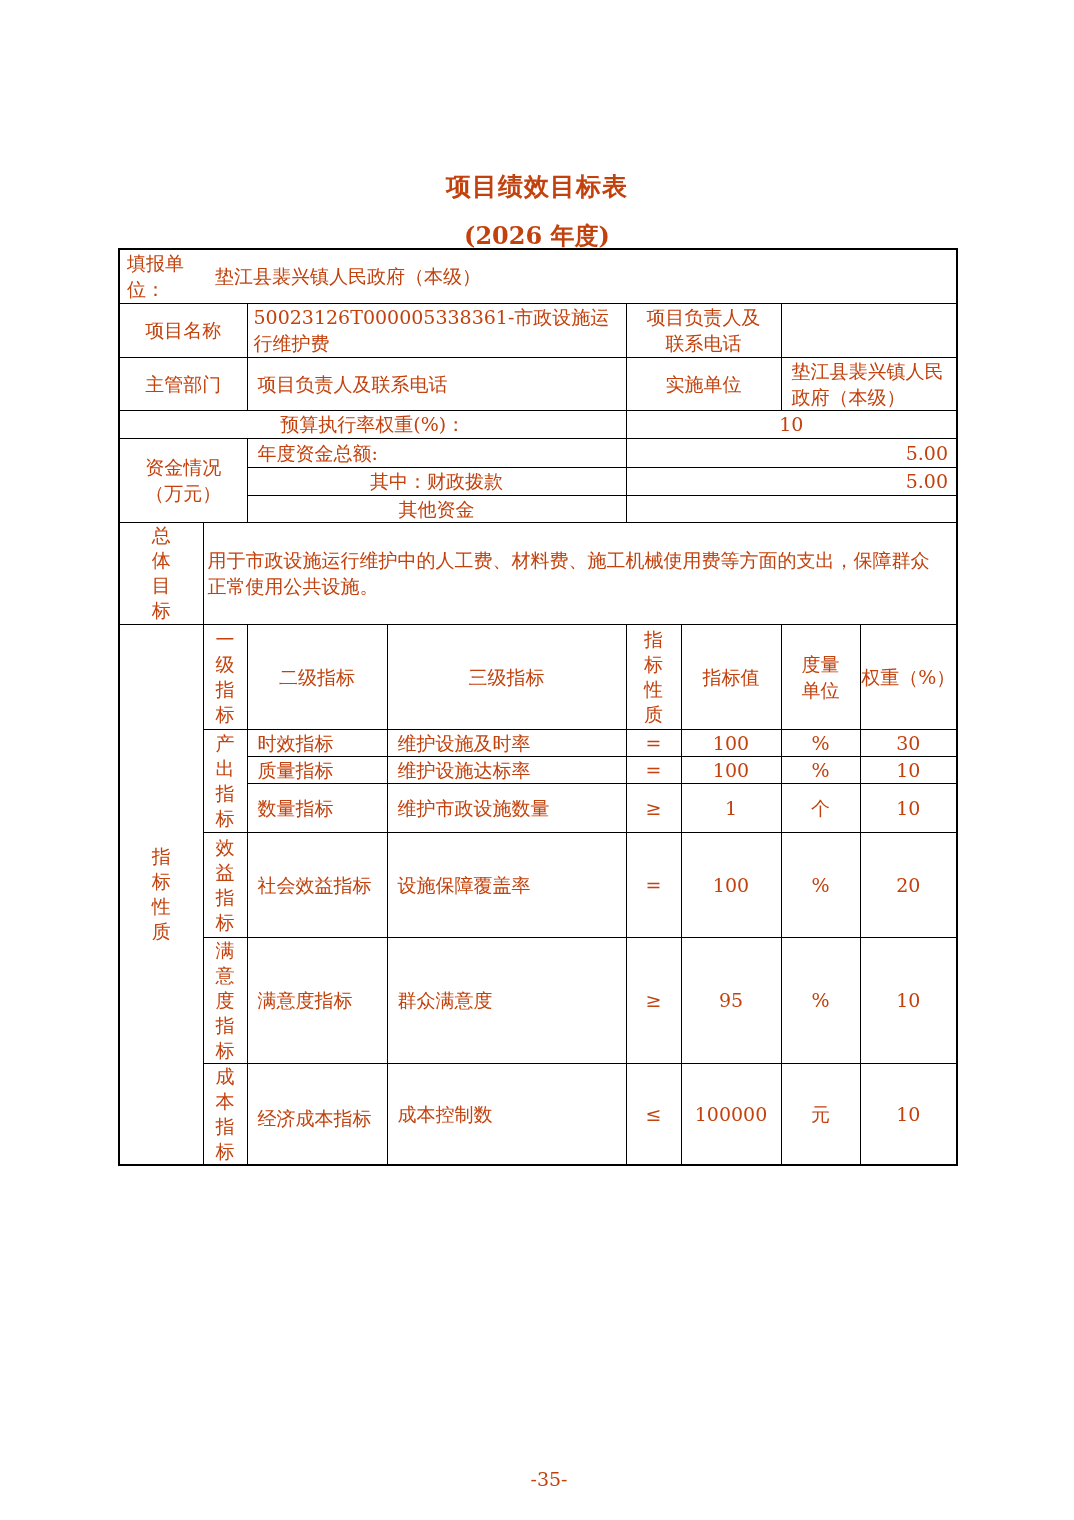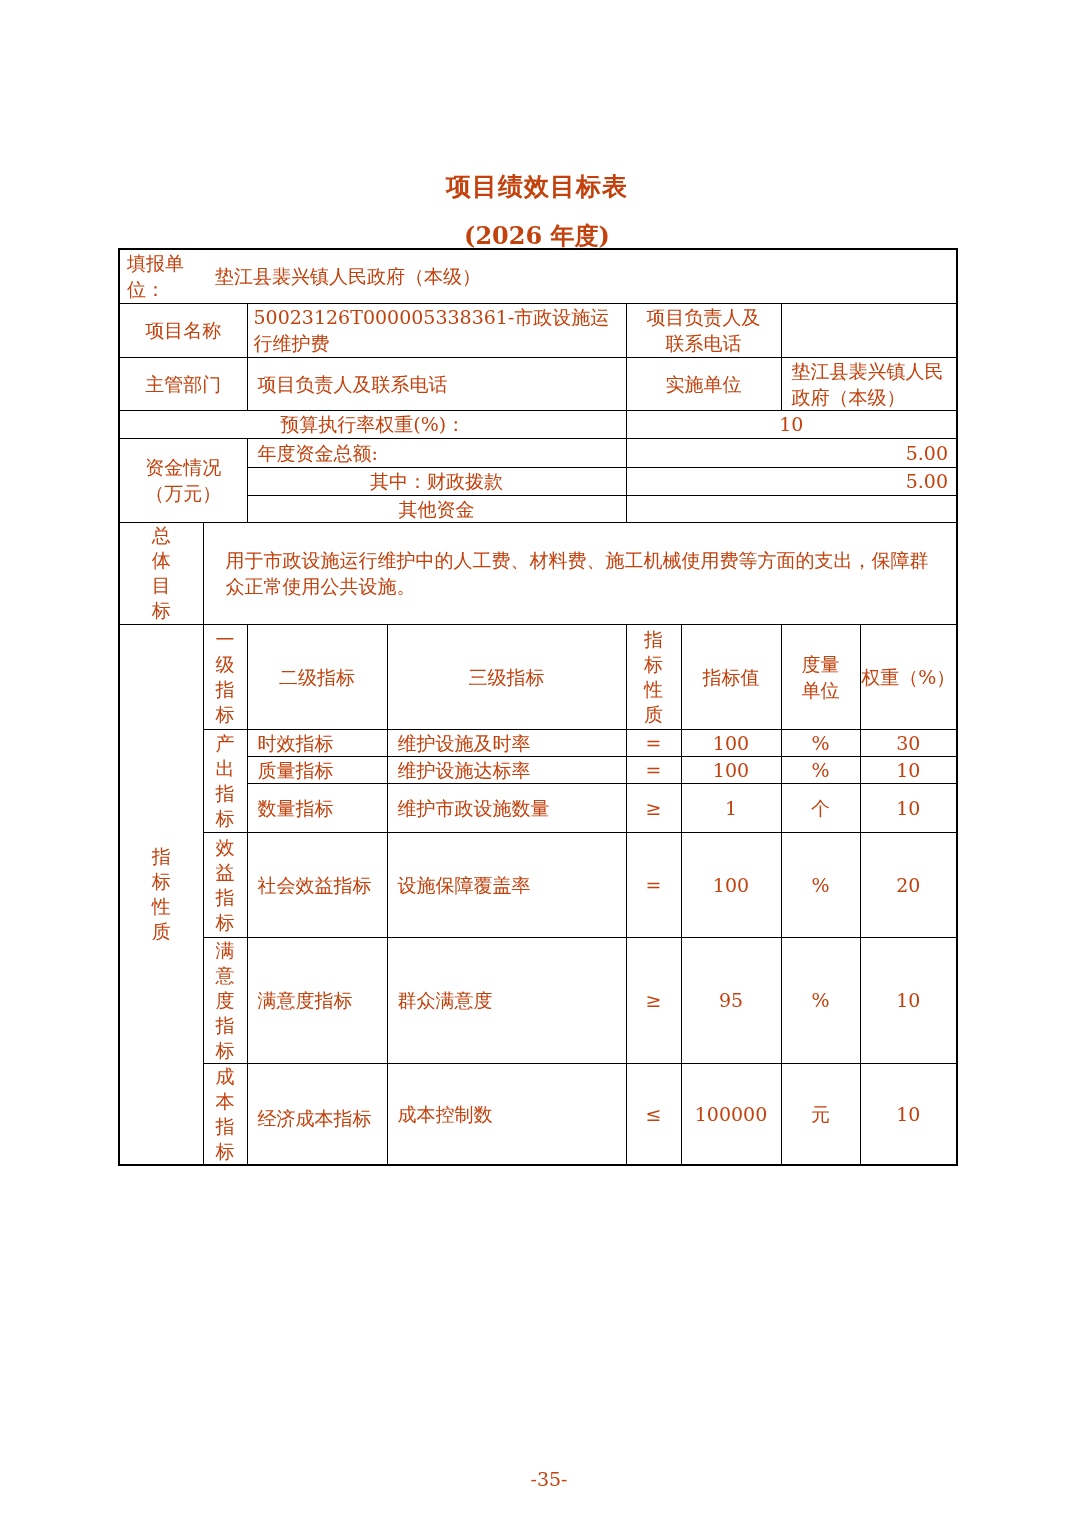--- a/index.html
+++ b/index.html
@@ -38,21 +38,21 @@
   
   .r1-cell{padding:0;}
   .r1-flex{display:flex;align-items:center;width:100%;}
   .r1-label{width:62px;padding-left:7px;flex:none;}
   .r1-value{padding-left:26px;}
 
   .pname-cell{text-align:left;padding:0 2px 0 6px;}
   .leader-cell{text-align:center;padding:0 14px;}
   .impl-value{text-align:left;padding:0 10px;}
   .funds-cell{text-align:center;padding:0 18px;}
-  .goal-cell{text-align:left;padding:0 20px 0 22px;}
+  .goal-cell{text-align:left;padding:0 20px 0 4px;}
   .unit-head{text-align:center;padding:0 16px;}
 
   
   .vert{text-align:center;vertical-align:middle;}
   .vstack{
     display:inline-block;
     width:1.06em;
     line-height:25px;
     word-break:break-all;
     text-align:center;

